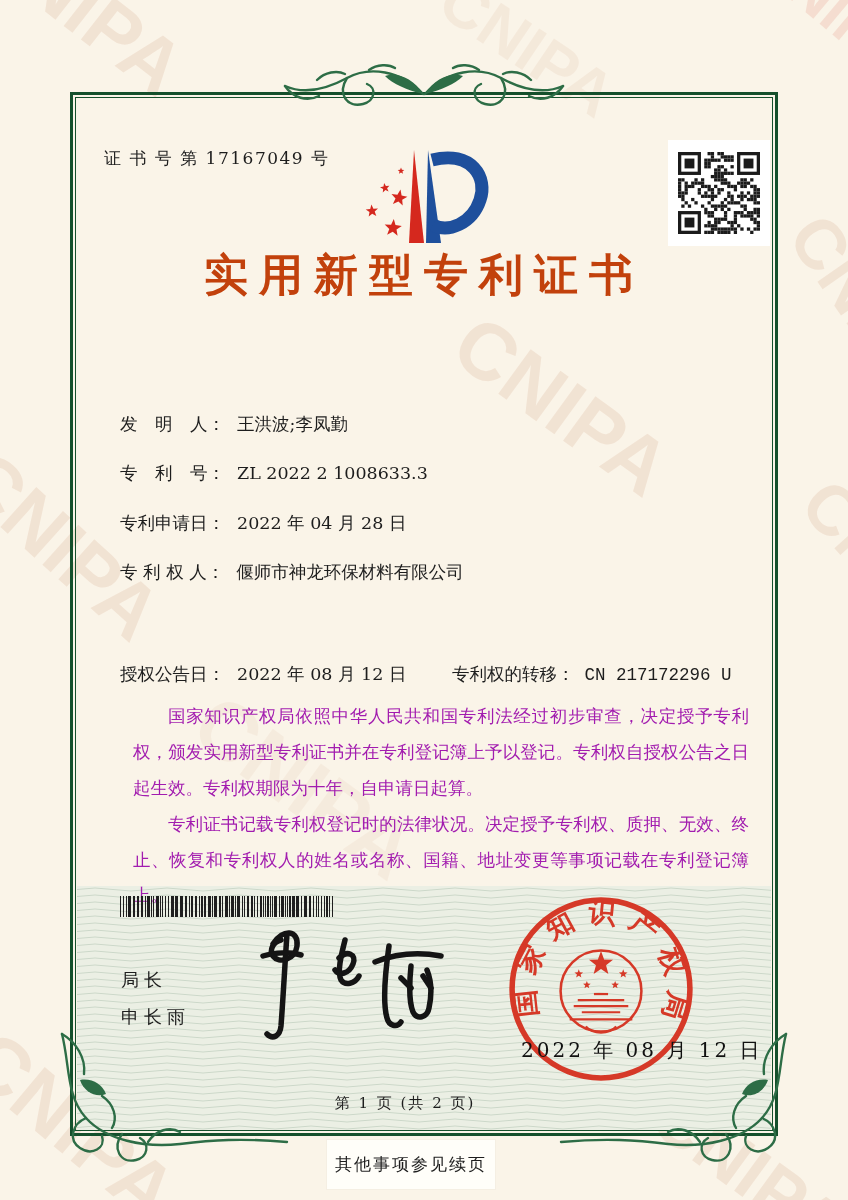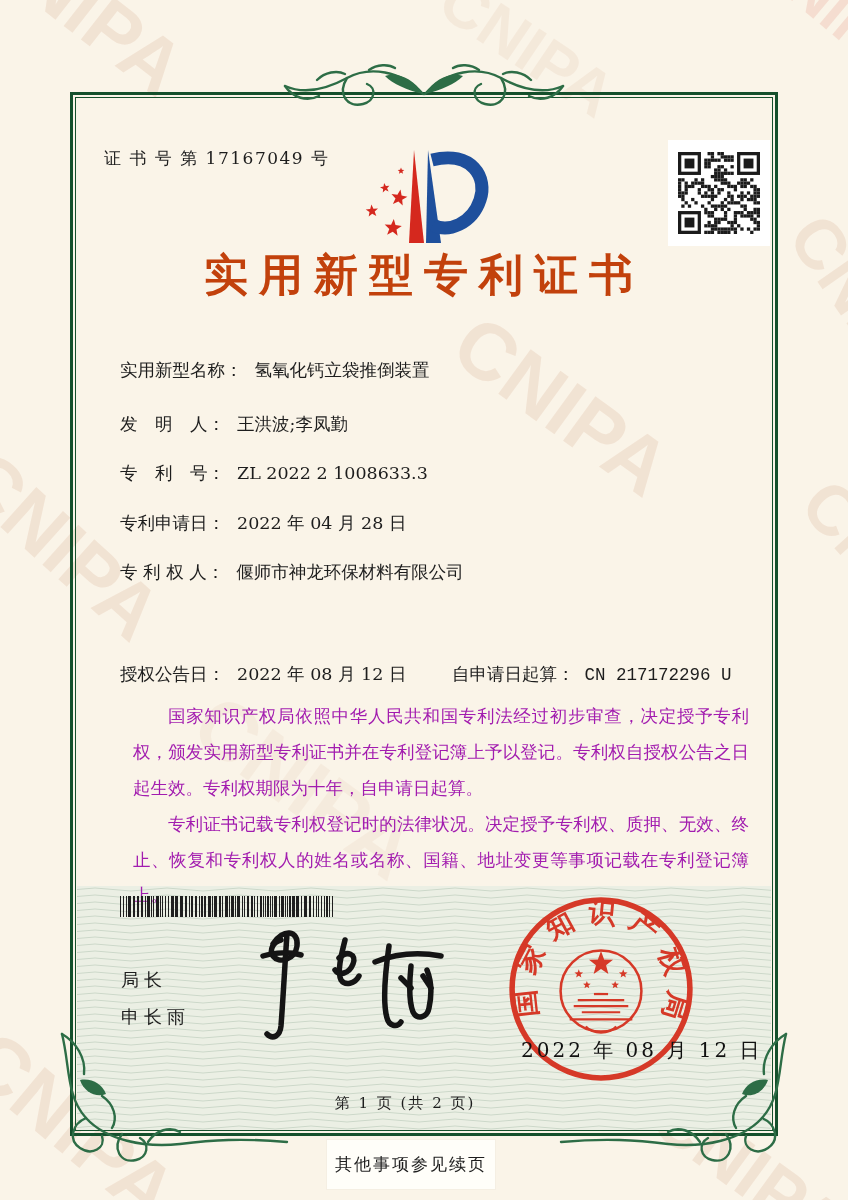--- a/index.html
+++ b/index.html
@@ -346,40 +346,37 @@
     <path d="M432,160 C472,150 488,178 480,200 C472,224 448,233 433,225" stroke="#1e4f9c" stroke-width="13" fill="none" stroke-linecap="butt"></path>
     <polygon fill="#d5281e" points="401.0,167.5 401.9,169.8 404.3,169.9 402.4,171.5 403.1,173.8 401.0,172.5 398.9,173.8 399.6,171.5 397.7,169.9 400.1,169.8"></polygon>
     <polygon fill="#d5281e" points="384.1,183.1 385.9,186.1 389.4,185.7 387.1,188.3 388.6,191.5 385.4,190.1 382.8,192.5 383.1,189.0 380.0,187.3 383.5,186.5"></polygon>
     <polygon fill="#d5281e" points="400.5,189.6 401.6,195.5 407.4,196.8 402.2,199.7 402.7,205.6 398.4,201.5 392.9,203.9 395.5,198.5 391.5,194.0 397.4,194.8"></polygon>
     <polygon fill="#d5281e" points="371.4,204.5 373.4,208.7 378.0,208.5 374.7,211.6 376.3,215.9 372.2,213.7 368.7,216.6 369.5,212.1 365.7,209.5 370.2,208.9"></polygon>
     <polygon fill="#d5281e" points="393.8,219.0 395.5,225.1 401.8,226.0 396.5,229.5 397.6,235.7 392.7,231.8 387.1,234.8 389.3,228.9 384.7,224.5 391.1,224.8"></polygon>
   </svg>
 
   <div class="title">实用新型专利证书</div>
 
-  <div class="field-row" style="top:358px;">
-    <span class="label">实用新型名称：</span><span class="value">氢氧化钙立袋推倒装置</span>
-  </div>
   <div class="field-row" style="top:412px;text-align:center;">
     <span class="label">发　明　人：</span><span class="value">王洪波;李凤勤</span>
   </div>
   <div class="field-row" style="top:461px;">
     <span class="label">专　利　号：</span><span class="value">ZL 2022 2 1008633.3</span>
   </div>
   <div class="field-row" style="top:511px;">
     <span class="label">专利申请日：</span><span class="value">2022 年 04 月 28 日</span>
   </div>
   <div class="field-row" style="top:560px;">
     <span class="label">专 利 权 人：</span><span class="value">偃师市神龙环保材料有限公司</span>
   </div>
   <div class="field-row" style="top:662px;">
     <span class="label">授权公告日：</span><span class="value">2022 年 08 月 12 日</span>
   </div>
   <div class="grant-no">
-    <span class="label">自申请日起算：</span><span class="value">CN 217172296 U</span>
+    <span class="label">专利权的转移：</span><span class="value">CN 217172296 U</span>
   </div>
 
   <div class="body-text">
     <p>国家知识产权局依照中华人民共和国专利法经过初步审查，决定授予专利权，颁发实用新型专利证书并在专利登记簿上予以登记。专利权自授权公告之日起生效。专利权期限为十年，自申请日起算。</p>
     <p>专利证书记载专利权登记时的法律状况。决定授予专利权、质押、无效、终止、恢复和专利权人的姓名或名称、国籍、地址变更等事项记载在专利登记簿上。</p>
   </div>
 
   <svg id="barcode" class="barcode" width="218" height="21" viewBox="0 0 218 21">
       <rect x="0" y="0" width="1" height="21" fill="#1f1f1f"></rect>
       <rect x="3" y="0" width="1" height="21" fill="#1f1f1f"></rect>

